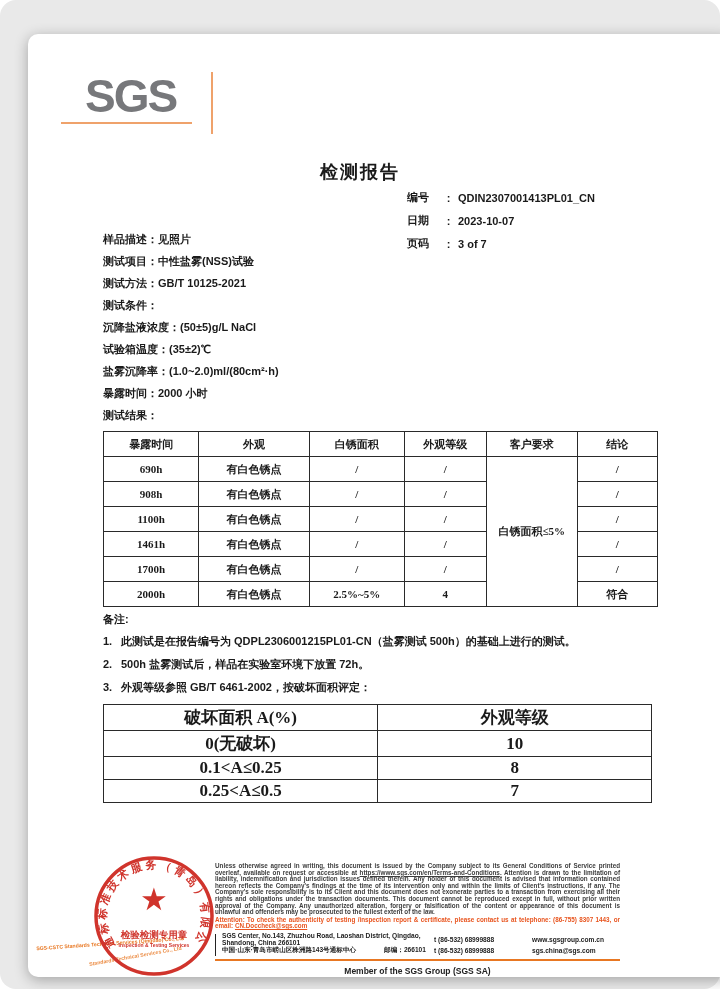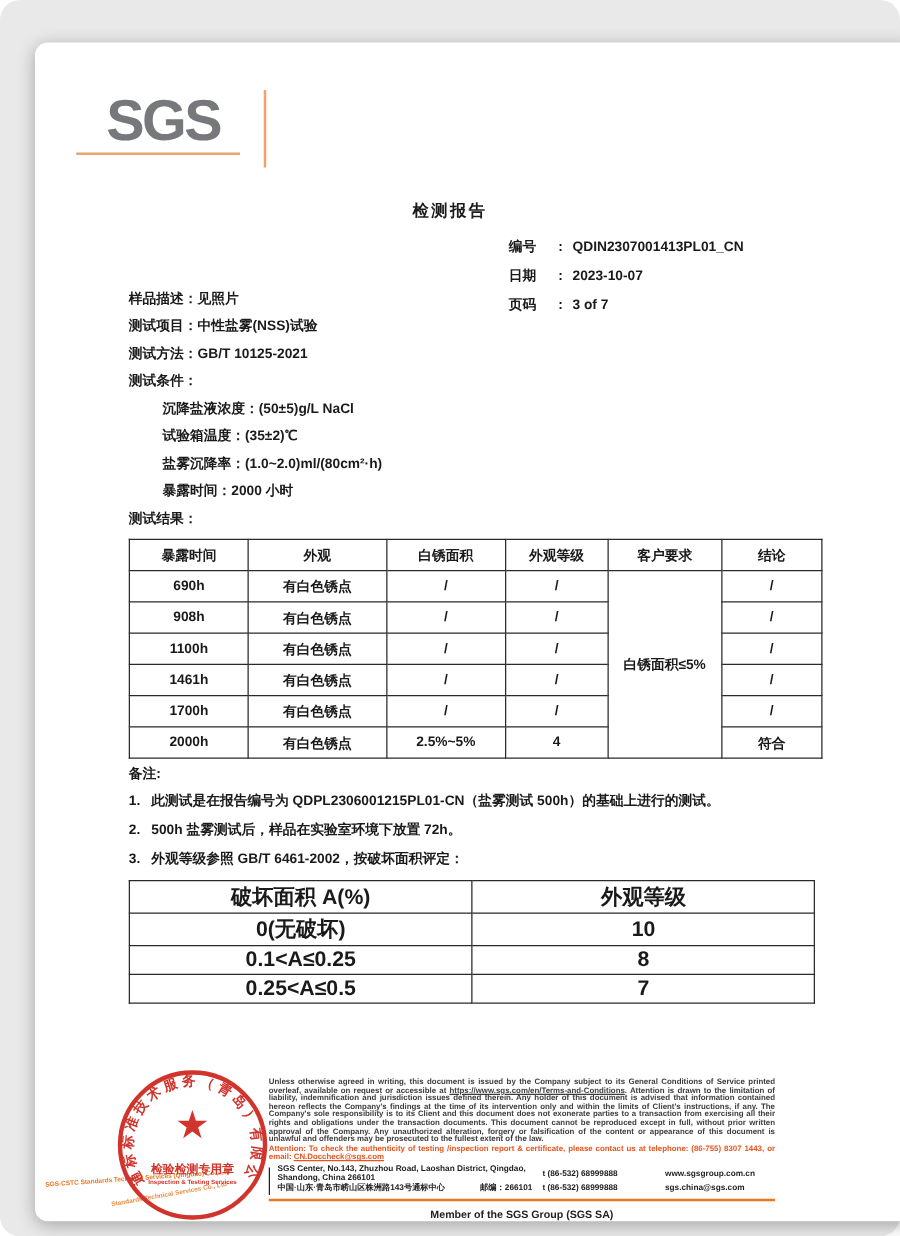--- a/index.html
+++ b/index.html
@@ -25,31 +25,31 @@
   .logo-wrap { position:absolute; left:33px; top:36px; width:170px; height:80px; }
   .logo-text {
     position:absolute; left:24px; top:2px;
     font-size:46px; line-height:48px; font-weight:800;
     letter-spacing:-2px; color:#77787b;
   }
   .logo-hline { position:absolute; left:0; top:52px; width:131px; height:2px; background:#efa26b; }
   .logo-vline { position:absolute; left:150px; top:2px; width:2px; height:62px; background:#efa26b; }
   .doc-title {
     position:absolute; left:0; width:664px; top:126px;
-    text-align:center; font-size:13px; font-weight:700; letter-spacing:2px;
+    text-align:center; font-size:18px; font-weight:700; letter-spacing:2px;
   }
   .meta { position:absolute; left:379px; top:152px; }
   .meta-row { display:flex; height:23px; align-items:center; font-size:11px; font-weight:700; }
   .meta-label { width:32px; }
   .meta-sep { width:19px; text-align:center; }
   
   .content { margin:0 74px 0 75px; }
   .line { font-size:11px; line-height:13px; margin:0 0 9px 0; font-weight:700; }
-  .cond { margin-left:27px; }
-  table { border-collapse:collapse; width:100%; table-layout:fixed; }
+  .cond { }
+  table { border-collapse:collapse; width:100%; table-layout:fixed;font-family:Liberation Serif, serif; }
   .results-table { margin-top:4px; border:1.5px solid #2a2a2a; }
   .results-table th, .results-table td {
     border:1px solid #2a2a2a; height:25px; text-align:center; vertical-align:middle;
     font-size:11px; font-weight:700; padding:0 2px;
   }
   .notes { margin-top:6px; }
   .note-item { display:flex; font-size:11px; line-height:13px; margin:0 0 10px 0; font-weight:700; }
   .note-num { width:18px; flex:0 0 18px; }
   .grade-table { border:1.5px solid #2a2a2a; width:99%; }
   .grade-table th, .grade-table td {

